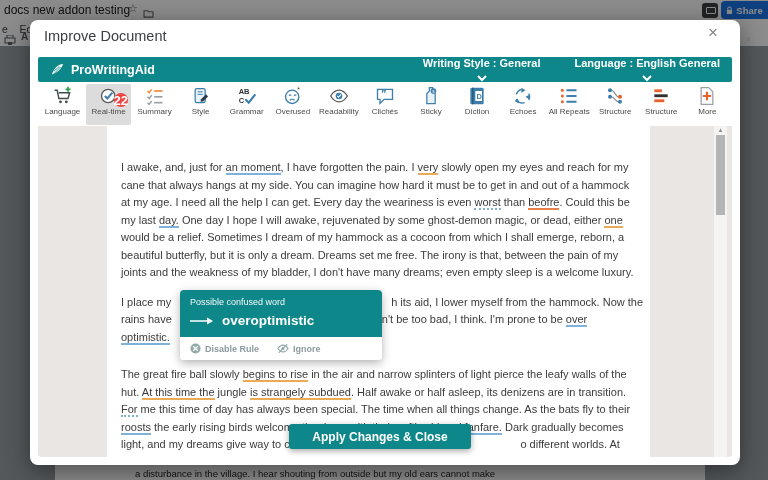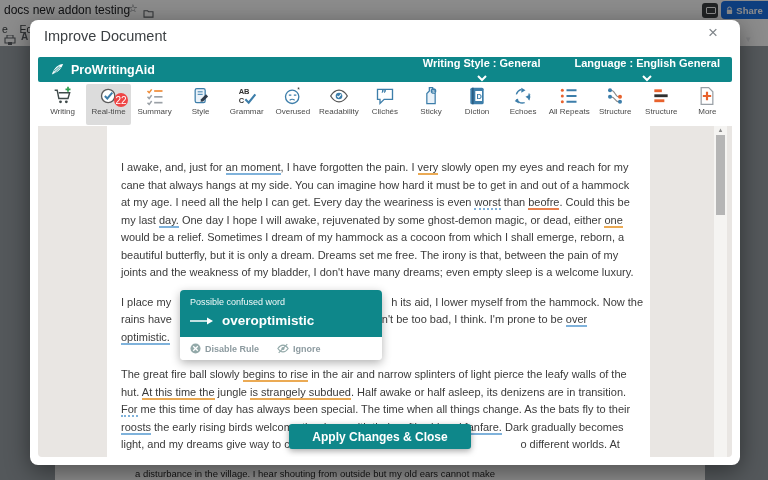--- a/index.html
+++ b/index.html
@@ -34,21 +34,21 @@
   .pwa-brand { display:flex; align-items:center; gap:6px; font-size:12.5px; font-weight:bold; }
   .pwa-right { margin-left:auto; display:flex; align-items:center; gap:34px; }
   .pwa-dd { display:flex; align-items:center; gap:6px; font-size:11px; font-weight:600; cursor:pointer;flex-direction:column; }
 
   
   .toolbar { position:absolute; left:8px; right:8px; top:64px; height:42px; display:flex; justify-content:space-between; align-items:flex-start; padding:0 2px; }
   .tile { width:45px; height:41px; display:flex; flex-direction:column; align-items:center; justify-content:flex-start; padding-top:2px; gap:1px; position:relative; cursor:pointer; border-radius:2px; }
   .tile.selected { background:#dcdcdc; }
   .ticon { width:20px; height:20px; display:flex; align-items:center; justify-content:center; }
   .tlabel { font-size:8px; color:#4a4a4a; white-space:nowrap; }
-  .badge { position:absolute; right:3px; top:9px; min-width:14px; height:14px; border-radius:50%; background:#ef4444; color:#fff; font-size:10px; font-weight:normal; display:flex; align-items:center; justify-content:center; }
+  .badge { position:absolute; right:3px; top:9px; min-width:14px; height:14px; border-radius:50%; background:#ef4444; color:#fff; font-size:13px; font-weight:bold; display:flex; align-items:center; justify-content:center; }
 
   
   .docarea { position:absolute; left:8px; right:8px; top:106px; bottom:8px; background:#e9e6e3; overflow:hidden; border-radius:0 0 4px 4px; }
   .page { position:absolute; left:69px; top:0; width:543px; height:345px; background:#fff; padding:33px 14px 0 14px; font-size:11px; line-height:17.5px; color:#3b3b3b; overflow:hidden; }
   .page p { margin:0; }
   .p-mb12 { margin-bottom:12px !important; }
   .p-mb20 { margin-bottom:20px !important; }
   .p2line { white-space:nowrap; }
   .gap { display:inline-block; height:1px; }
   .u { padding-bottom:0px; }
@@ -142,21 +142,21 @@
 
       <div class="tile">
         <span class="ticon">
           <svg width="20" height="20" viewBox="0 0 24 24">
               <path d="M2 5h3l2 10h11l2-7H7" fill="none" stroke="#3f4a4a" stroke-width="1.7"></path>
               <circle cx="9" cy="19" r="1.7" fill="#3f4a4a"></circle>
               <circle cx="16" cy="19" r="1.7" fill="#3f4a4a"></circle>
               <path d="M18 1v6M15 4h6" stroke="#2e9e4f" stroke-width="2"></path>
             </svg>
         </span>
-        <span class="tlabel">Writing</span>
+        <span class="tlabel">Language</span>
       </div>
 
       <div class="tile selected">
         <span class="ticon">
           <svg width="20" height="20" viewBox="0 0 24 24">
               <circle cx="11" cy="12" r="8" fill="#fff" stroke="#5a5a5a" stroke-width="1.6"></circle>
               <path d="M7 12l3 3 6-7" stroke="#3D7EAA" stroke-width="2.4" fill="none"></path>
             </svg>
         </span>
         <span class="badge">22</span>

